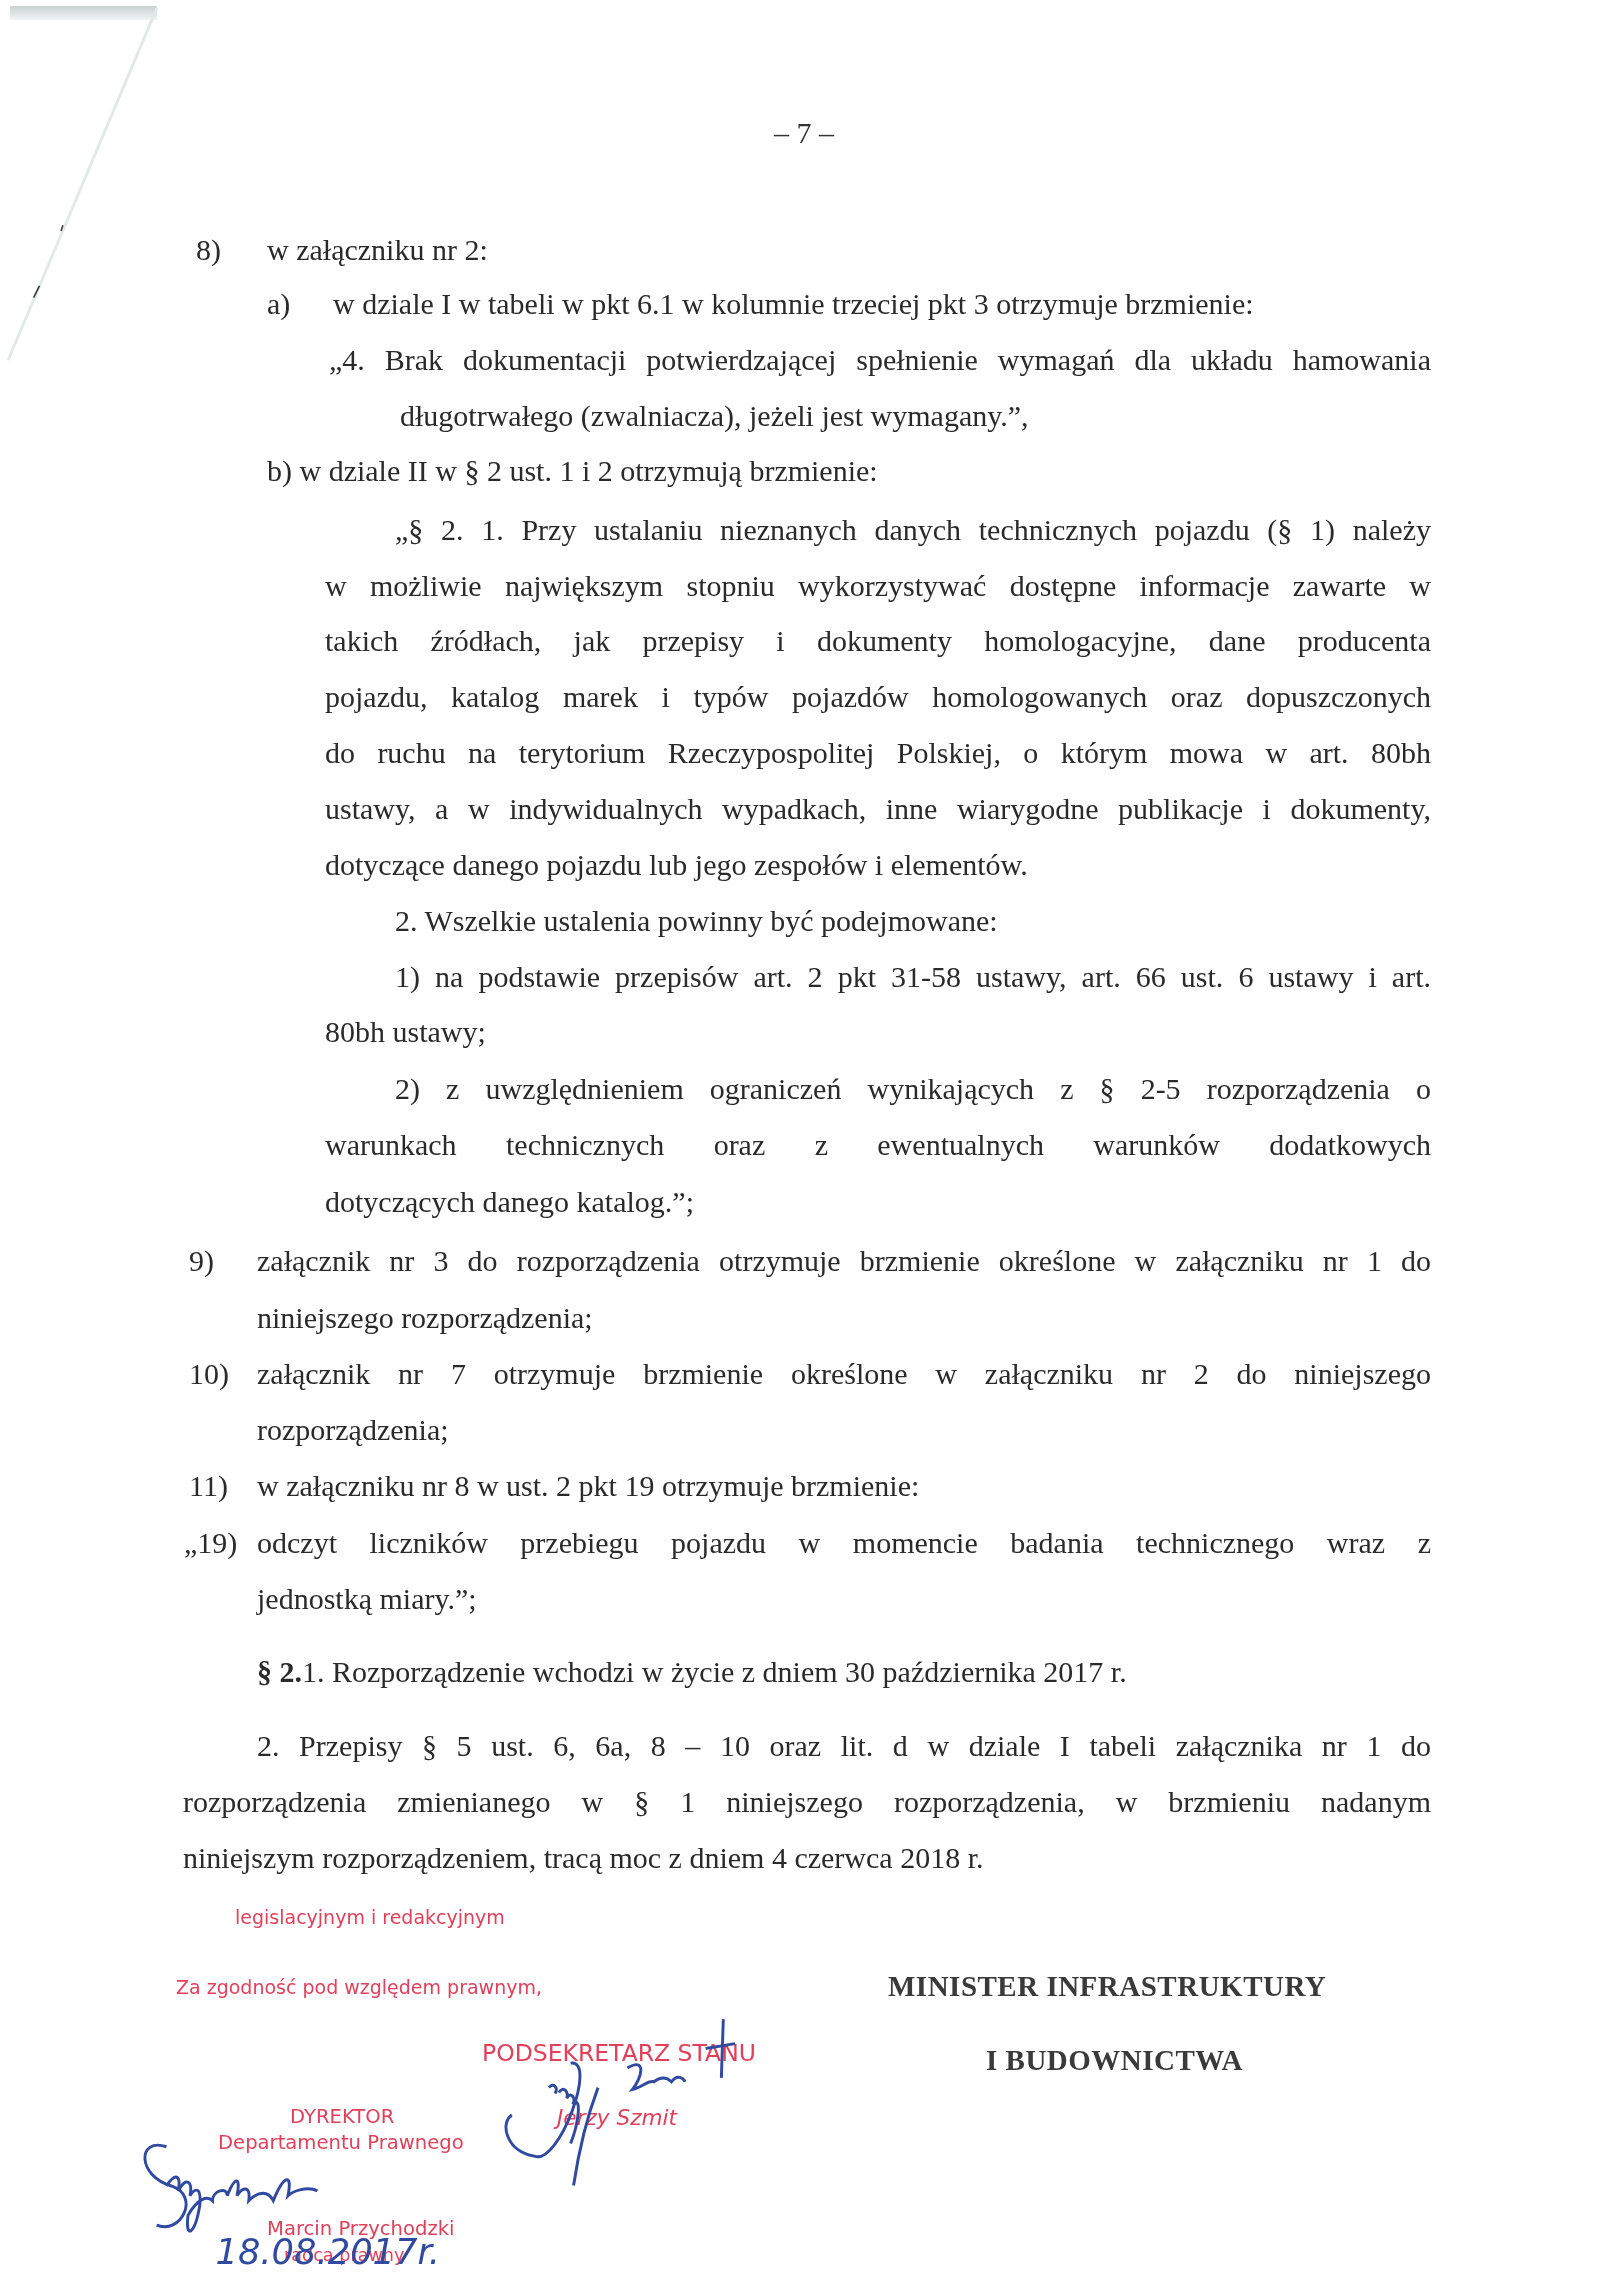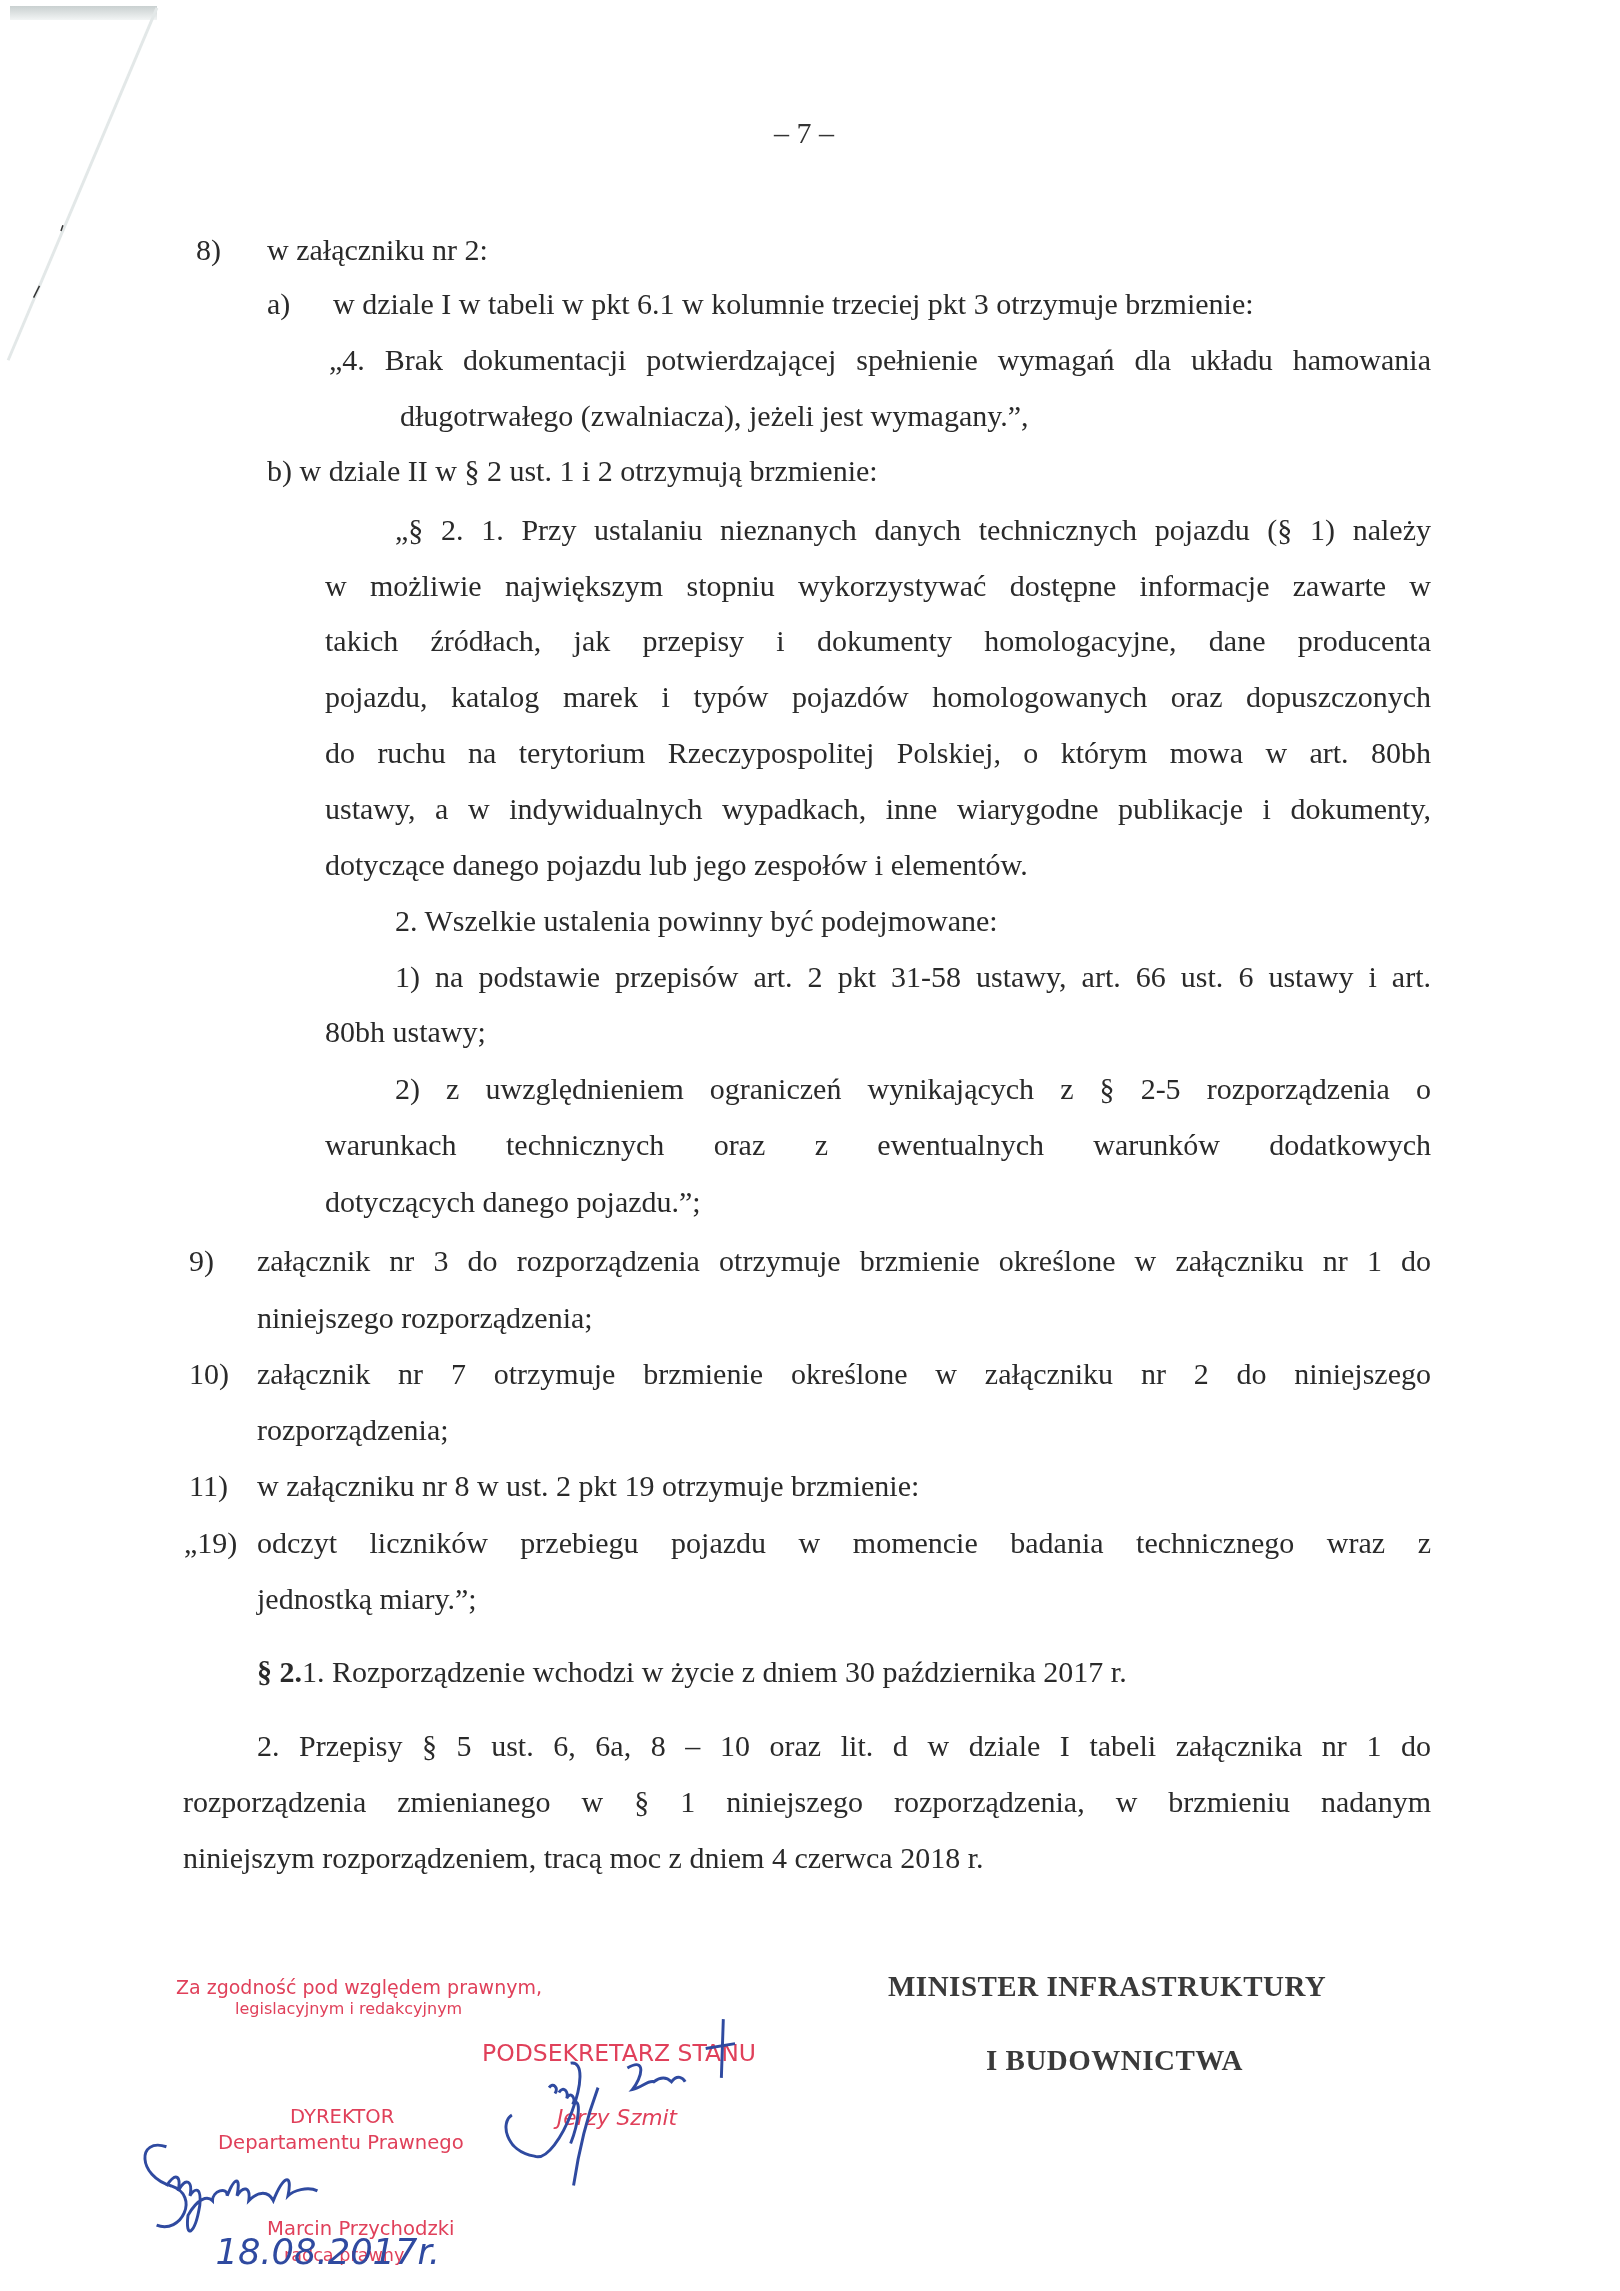--- a/index.html
+++ b/index.html
@@ -47,21 +47,21 @@
 <div class="ln just" style="left:325px;top:623px;width:1106px">takich źródłach, jak przepisy i dokumenty homologacyjne, dane producenta</div>
 <div class="ln just" style="left:325px;top:679px;width:1106px">pojazdu, katalog marek i typów pojazdów homologowanych oraz dopuszczonych</div>
 <div class="ln just" style="left:325px;top:735px;width:1106px">do ruchu na terytorium Rzeczypospolitej Polskiej, o którym mowa w art. 80bh</div>
 <div class="ln just" style="left:325px;top:791px;width:1106px">ustawy, a w indywidualnych wypadkach, inne wiarygodne publikacje i dokumenty,</div>
 <div class="ln" style="left:325px;top:847px">dotyczące danego pojazdu lub jego zespołów i elementów.</div>
 <div class="ln" style="left:395px;top:903px">2. Wszelkie ustalenia powinny być podejmowane:</div>
 <div class="ln just" style="left:395px;top:959px;width:1036px">1) na podstawie przepisów art. 2 pkt 31-58 ustawy, art. 66 ust. 6 ustawy i art.</div>
 <div class="ln" style="left:325px;top:1014px">80bh ustawy;</div>
 <div class="ln just" style="left:395px;top:1071px;width:1036px">2) z uwzględnieniem ograniczeń wynikających z § 2-5 rozporządzenia o</div>
 <div class="ln just" style="left:325px;top:1127px;width:1106px">warunkach technicznych oraz z ewentualnych warunków dodatkowych</div>
-<div class="ln" style="left:325px;top:1184px">dotyczących danego pojazdu.”;</div>
+<div class="ln" style="left:325px;top:1184px">dotyczących danego katalog.”;</div>
 
 <div class="num" style="left:189px;top:1243px">9)</div>
 <div class="ln just" style="left:257px;top:1243px;width:1174px">załącznik nr 3 do rozporządzenia otrzymuje brzmienie określone w załączniku nr 1 do</div>
 <div class="ln" style="left:257px;top:1300px">niniejszego rozporządzenia;</div>
 
 <div class="num" style="left:189px;top:1356px">10)</div>
 <div class="ln just" style="left:257px;top:1356px;width:1174px">załącznik nr 7 otrzymuje brzmienie określone w załączniku nr 2 do niniejszego</div>
 <div class="ln" style="left:257px;top:1412px">rozporządzenia;</div>
 
 <div class="num" style="left:189px;top:1468px">11)</div>
@@ -72,21 +72,21 @@
 <div class="ln" style="left:257px;top:1581px">jednostką miary.”;</div>
 
 <div class="ln" style="left:257px;top:1654px">
   <span class="bold">§ 2.</span><span>1. Rozporządzenie wchodzi w życie z dniem 30 października 2017 r.</span>
 </div>
 <div class="ln just" style="left:257px;top:1728px;width:1174px">2. Przepisy § 5 ust. 6, 6a, 8 – 10 oraz lit. d w dziale I tabeli załącznika nr 1 do</div>
 <div class="ln just" style="left:183px;top:1784px;width:1248px">rozporządzenia zmienianego w § 1 niniejszego rozporządzenia, w brzmieniu nadanym</div>
 <div class="ln" style="left:183px;top:1840px">niniejszym rozporządzeniem, tracą moc z dniem 4 czerwca 2018 r.</div>
 
 <div class="stamp" style="left:176px;top:1976px;font-size:19px">Za zgodność pod względem prawnym,</div>
-<div class="stamp" style="left:235px;top:1999px;font-size:16px">legislacyjnym i redakcyjnym</div>
+<div class="stamp" style="left:235px;top:1906px;font-size:19px">legislacyjnym i redakcyjnym</div>
 
 <div class="stamp" style="left:482px;top:2039px;font-size:23.5px">PODSEKRETARZ STANU</div>
 <div class="stamp" style="left:557px;top:2105px;font-size:21.6px;font-style:italic">Jerzy Szmit</div>
 
 <div class="stamp" style="left:290px;top:2105px;font-size:19.6px">DYREKTOR</div>
 <div class="stamp" style="left:218px;top:2131px;font-size:19.6px">Departamentu Prawnego</div>
 <div class="stamp" style="left:267px;top:2217px;font-size:19.6px">Marcin Przychodzki</div>
 <div class="stamp" style="left:284px;top:2245px;font-size:17.6px">radca prawny</div>
 
 <svg class="sig" style="left:461px;top:2019px" width="323" height="196" viewBox="0 0 330 200">

